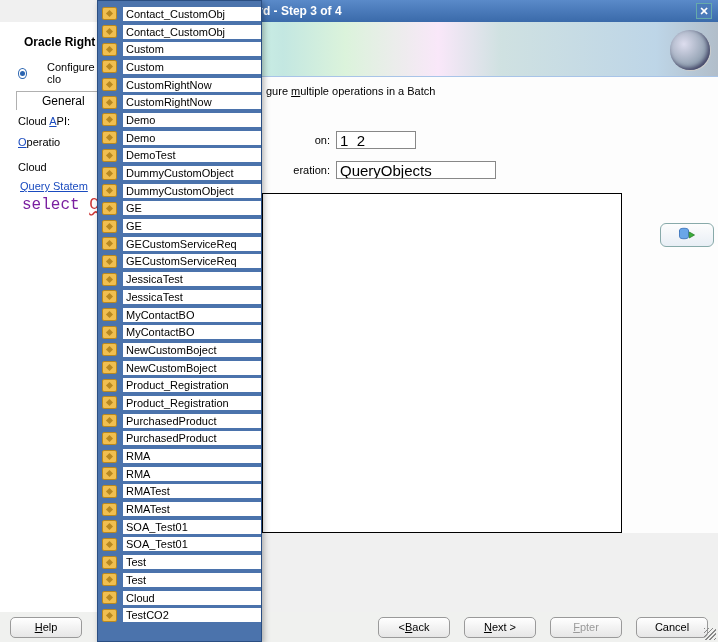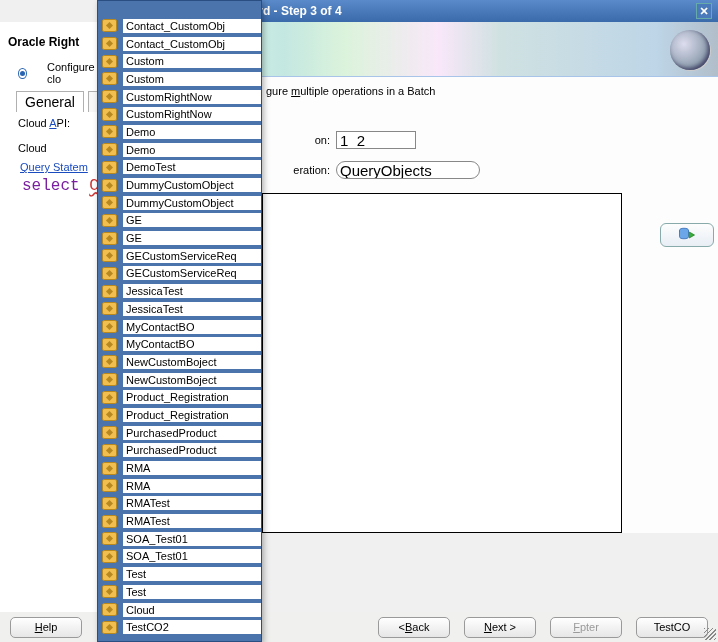--- a/index.html
+++ b/index.html
@@ -20,53 +20,53 @@
   .headerband::before { content:""; position:absolute; left:0; top:0; right:0; bottom:0;
     background: linear-gradient(90deg, #bce 0%, #9fc 15%, #5ba 30%, #9d9 40%, #ebe 55%, #7aa 65%, #48b 90%, #246 100%);
     opacity:.35; }
   .headerband h2 { position:relative; font-size:15px; font-weight:bold; color:#111; }
   .gear { position:absolute; right:8px; top:8px; width:40px; height:40px;
     background: radial-gradient(circle at 35% 35%, #dde, #89a 70%, #567); border-radius:50%;
     box-shadow: inset -2px -2px 4px #446, 1px 1px 0 #ccc; }
 
   
   .behind { position:absolute; left:0; top:22px; width:97px; height:620px; background:#fff; }
-  .behind h3 { font-size:12px; font-weight:bold; padding:13px 4px 8px 8px; white-space:nowrap; overflow:hidden; }
+  .behind h3 { font-size:12px; font-weight:bold; padding:13px 4px 8px 8px; white-space:nowrap; overflow:hidden;margin-left:16px; }
   .radio-row { display:flex; align-items:center; gap:20px; padding:4px 0 6px 18px; }
   .radio-row .r { width:11px; height:11px; border:1px solid #2a64b0; border-radius:50%; display:inline-flex; align-items:center; justify-content:center; }
   .radio-row .r .d { width:5px; height:5px; border-radius:50%; background:#2a64b0; }
   .tabs { display:flex; gap:4px; padding-left:16px; }
-  .tab { border:1px solid #b0b0b0; border-bottom:none; background:#f7f7f7; padding:2px 8px; font-size:14px; }
+  .tab { border:1px solid #b0b0b0; border-bottom:none; background:#f7f7f7; padding:2px 25px; font-size:12px; }
   .tab.active { background:#fff; }
   .label-row { padding:5px 0 4px 18px; white-space:nowrap; overflow:hidden; }
   .link { color:#1a4bbf; text-decoration:underline; }
   .query { color:#1a4bbf; padding:3px 0 2px 20px; text-decoration:underline; }
   .sel { font-family: 'Courier New', monospace; font-size:16px; padding:2px 0 0 22px; white-space:nowrap; }
   .sel .kw { color:#7a1fa0; }
   .sel .co { color:#c33; text-decoration: underline wavy #c33; }
 
   
   .midright { position:absolute; left:262px; top:77px; width:456px; background:#fdfdfd; padding-top:4px; }
   .hint { padding:4px 4px 12px 4px; }
   .hint .u { text-decoration: underline; }
   .form-row { display:flex; align-items:center; gap:6px; padding:4px; }
   .form-row .lbl { width:64px; text-align:right; }
   .txt { border:1px solid #888; background:#fff; height:18px; padding:1px 3px; font-size:15px; }
   .txt.sm { width:80px; }
-  .txt.lg { width:144px;border-radius:9px; }
+  .txt.lg { width:160px; }
   .bigbox { border:1px solid #000; background:#fff; height:340px; margin-top:10px; width:360px; }
   .runbtn { position:absolute; right:4px; top:146px; width:54px; height:24px;
     border:1px solid #8aa; border-radius:6px;
     background: linear-gradient(180deg,#fdfdfd,#e8eef5); display:flex; align-items:center; justify-content:center; }
   .runbtn svg { width:18px; height:18px; }
 
   
   .dropdown { position:absolute; left:97px; top:0; width:165px; height:642px;
     background:#4b73ac; box-shadow:2px 2px 6px rgba(0,0,0,.3); border:1px solid #2a4e82;
-    overflow:hidden; z-index:20; padding-top:16px; }
+    overflow:hidden; z-index:20; padding-top:4px; }
   .dd-item { display:flex; align-items:center; gap:6px; height:17.7px; padding-left:4px; cursor:default; }
   .dd-icon { width:15px; height:13px; background:#f0bf50; border:1px solid #b88820; border-radius:2px;
     display:flex; align-items:center; justify-content:center; flex-shrink:0; }
   .dd-icon::after { content:""; width:5px; height:5px; background:#b88820; transform:rotate(45deg); }
   .dd-lbl { background:#fff; color:#000; flex:1; padding:1px 3px; font-size:11px; white-space:nowrap; overflow:hidden; text-overflow:clip; }
 
   
   .btnbar { position:absolute; left:0; bottom:0; width:718px; height:30px;
     display:flex; align-items:center; gap:14px; padding:0 10px; background:#f0f1ef; }
   .btnbar .grow { flex:1; }
@@ -101,20 +101,23 @@
       </span>
     <span>Configure clo</span>
   </div>
   <div class="tabs">
     <div class="tab active">General</div>
     <div class="tab">Pr</div>
   </div>
   <div class="label-row">
     <span>Cloud </span><span class="link">A</span><span>PI:</span>
   </div>
+  <div class="label-row">
+    <span class="link">O</span><span>peratio</span>
+  </div>
   <div style="height:4px"></div>
   <div class="label-row"><span>Cloud </span></div>
   <div class="query">Query Statem</div>
   <div class="sel">
     <span class="kw">select</span> <span class="co">CO.</span>
   </div>
 </div>
 
 <div class="midright">
   <div class="hint">
@@ -295,16 +298,16 @@
   </div>
   <div class="btn">
     <span class="u">N</span>
       <span>ext &gt;</span>
   </div>
   <div class="btn disabled">
     <span class="u">F</span>
       <span>pter</span>
   </div>
   <div class="btn">
-    <span>TestCO</span>
+    <span>Cancel</span>
   </div>
   <div class="resize"></div>
 </div>
 
 </body></html>

